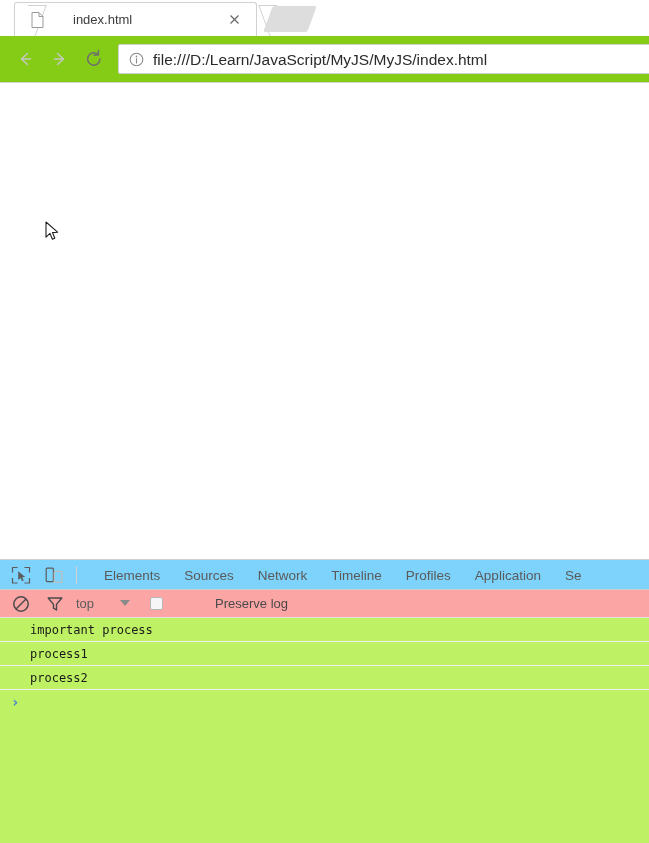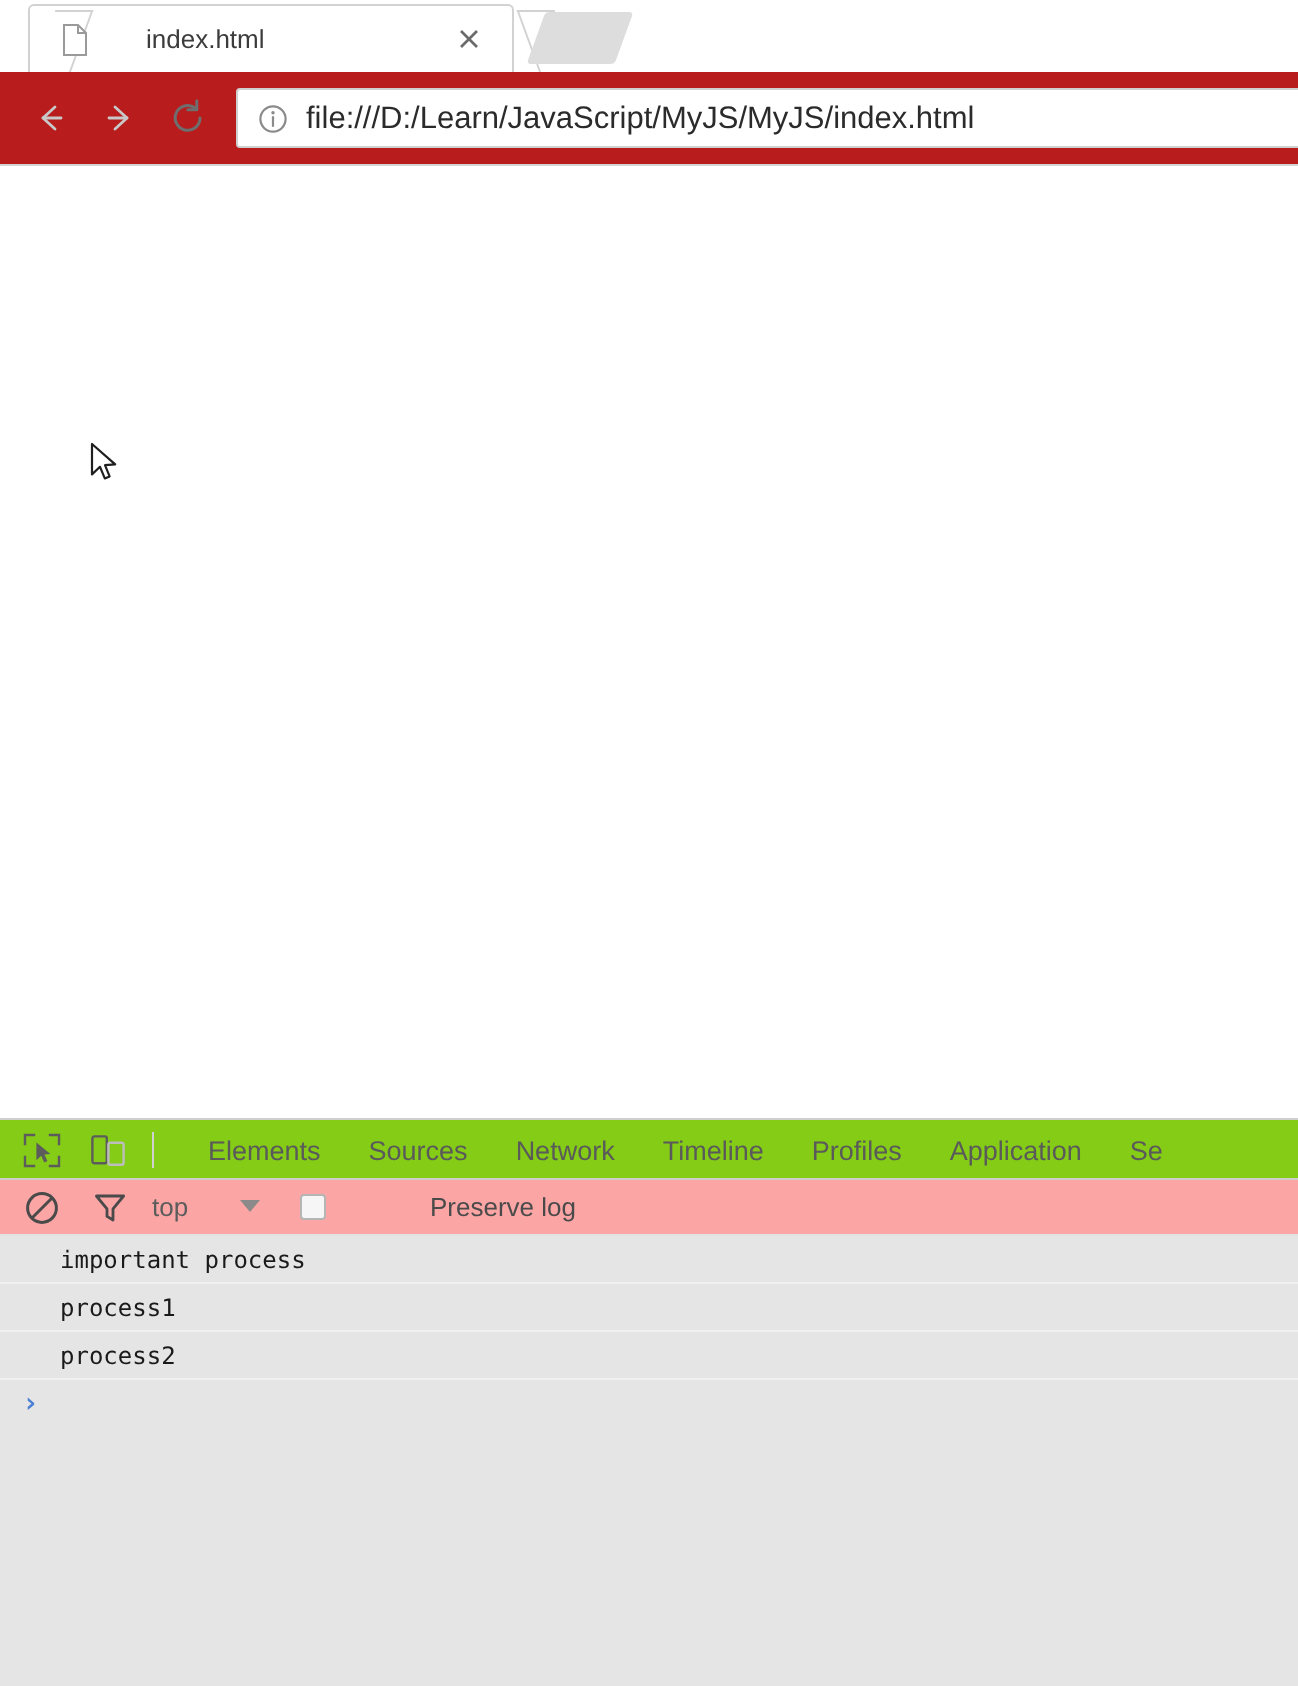--- a/index.html
+++ b/index.html
@@ -106,21 +106,21 @@
     transform: skewX(-20deg);
     border-radius: 2px;
   }
 
   
   .nav-toolbar {
     position: absolute;
     left: 0; top: 36px;
     width: 649px;
     height: 46px;
-    background: #b91c1c;
+    background: #84cc16;
     border-bottom: 1px solid #d4d4d4;
   }
   .nav-btn {
     position: absolute;
     top: 11px;
     width: 24px;
     height: 24px;
     cursor: pointer;
   }
   .nav-back { left: 13px; }
@@ -196,21 +196,21 @@
     width: 1px;
     height: 284px;
     background: #e0e0e0;
   }
 
   .dt-tabbar {
     position: absolute;
     left: 0; top: 0;
     width: 649px;
     height: 30px;
-    background: #84cc16;
+    background: #7dd3fc;
     border-bottom: 1px solid #cdcdcd;
     box-sizing: border-box;
   }
   .dt-icon-btn {
     position: absolute;
     top: 6px;
     width: 20px;
     height: 19px;
     cursor: pointer;
   }
@@ -307,21 +307,21 @@
     margin-left: 44px;
   }
 
   
   .console-body {
     position: absolute;
     left: 0;
     top: 58px;
     width: 649px;
     height: 226px;
-    background: #e5e5e5;
+    background: #bef264;
     overflow: hidden;
   }
   .console-row {
     position: relative;
     height: 24px;
     border-bottom: 1px solid #f0f0f0;
     display: flex;
     align-items: center;
     box-sizing: border-box;
   }

